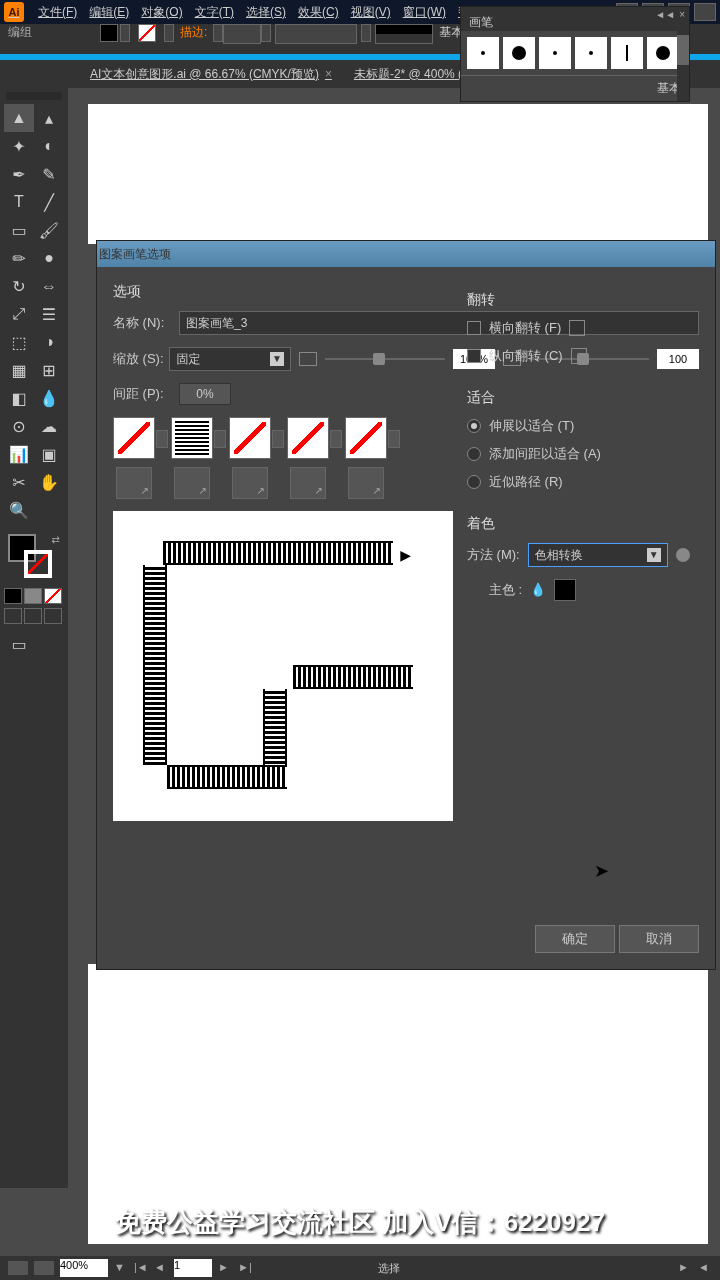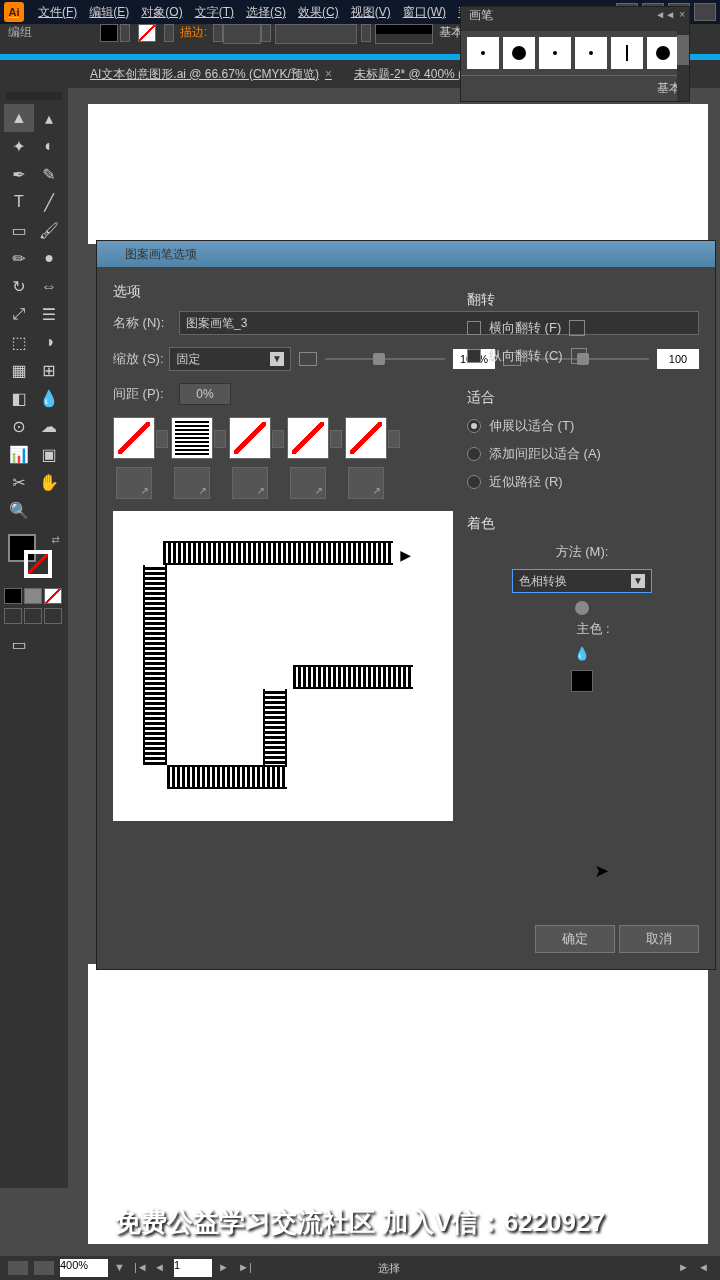--- a/index.html
+++ b/index.html
@@ -37,34 +37,34 @@
 .fill-box { position: absolute; left: 4px; top: 2px; width: 28px; height: 28px; background: #000; border: 2px solid #888; }
 .stroke-box { position: absolute; left: 20px; top: 18px; width: 28px; height: 28px; border: 4px solid #fff; background: linear-gradient(135deg, transparent 45%, red 45%, red 55%, transparent 55%); }
 .swap-arrow { position: absolute; right: 4px; top: 2px; color: #aaa; font-size: 10px; }
 .mini-swatches { display: flex; margin-top: 4px; }
 .mini-swatch { width: 20px; height: 16px; border: 1px solid #666; margin-right: 2px; }
 
 .canvas-area { position: absolute; left: 68px; top: 104px; right: 0; bottom: 30px; background: #4a4a4a; }
 .artboard { position: absolute; left: 20px; top: 0; width: 620px; height: 140px; background: #fff; }
 
 .brushes-panel { position: absolute; right: 30px; top: 6px; width: 230px; background: #3a3a3a; border: 1px solid #222; z-index: 5; }
-.brushes-header { background: #333; height: 24px; display: flex; align-items: flex-start; padding: 0 8px; color: #ccc; font-size: 12px; position: relative; }
+.brushes-header { background: #333; height: 24px; display: flex; align-items: flex-end; padding: 0 8px; color: #ccc; font-size: 12px; position: relative; }
 .brushes-header-close { position: absolute; right: 4px; top: 2px; display: flex; gap: 4px; }
 .brushes-header-close span { cursor: pointer; font-size: 10px; color: #aaa; }
 .brushes-grid { display: flex; padding: 6px; gap: 4px; background: #444; }
 .brush-cell { width: 32px; height: 32px; background: #fff; display: flex; align-items: center; justify-content: center; }
 .brush-dot-sm { width: 4px; height: 4px; background: #000; border-radius: 50%; }
 .brush-dot-lg { width: 14px; height: 14px; background: #000; border-radius: 50%; }
 .brush-line { width: 2px; height: 16px; background: #000; }
 .brushes-footer { background: #444; padding: 4px 8px; text-align: right; color: #ccc; font-size: 12px; border-top: 1px solid #666; }
 .brushes-scroll { position: absolute; right: 0; top: 24px; width: 12px; bottom: 0; background: #333; }
 .brushes-thumb { background: #666; height: 30px; margin-top: 4px; }
 
 .dialog { position: absolute; left: 96px; top: 240px; width: 620px; height: 730px; background: #444; border: 1px solid #222; z-index: 10; }
-.dialog-title { background: linear-gradient(#6a9bc0, #5083a8); height: 26px; display: flex; align-items: center; padding: 0 28px; color: #333; font-size: 12px; }
+.dialog-title { background: linear-gradient(#6a9bc0, #5083a8); height: 26px; display: flex; align-items: center; padding: 0 2px; color: #333; font-size: 12px; }
 .dialog-body { padding: 16px; color: #ccc; font-size: 13px; }
 .section-title { color: #ddd; margin-bottom: 10px; font-size: 14px; }
 .field-row { display: flex; align-items: center; margin-bottom: 12px; }
 .field-label { width: 66px; }
 .text-input { flex: 1; height: 24px; background: #333; border: 1px solid #666; color: #ccc; padding: 0 6px; font-size: 12px; }
 .select-box { width: 140px; height: 24px; background: #333; border: 1px solid #666; color: #ccc; padding: 0 6px; display: flex; align-items: center; justify-content: space-between; font-size: 12px; }
 .select-box.highlighted { border: 1px solid #4a9eff; }
 .select-arrow { background: #ccc; color: #333; width: 14px; height: 14px; text-align: center; font-size: 10px; line-height: 14px;}
 .slider-row { display: flex; align-items: center; gap: 8px; margin-left: 8px; }
 .slider-icon { width: 18px; height: 14px; border: 1px solid #888; }
@@ -87,21 +87,21 @@
 .greek-v { width: 24px; background: repeating-linear-gradient(0deg, #000 0 3px, #fff 3px 5px, #000 5px 8px, #fff 8px 10px); border-left: 2px solid #000; border-right: 2px solid #000; }
 .preview-arrow { position: absolute; color: #000; font-size: 14px; }
 
 .right-col { position: absolute; left: 370px; top: 50px; width: 230px; }
 .group-title { color: #ddd; font-size: 14px; margin-bottom: 10px; }
 .checkbox-row, .radio-row { display: flex; align-items: center; margin-bottom: 10px; font-size: 13px; }
 .checkbox { width: 14px; height: 14px; border: 1px solid #888; background: #333; margin-right: 8px; }
 .radio { width: 14px; height: 14px; border: 1px solid #888; border-radius: 50%; background: #333; margin-right: 8px; position: relative; }
 .radio.checked::after { content: ""; position: absolute; inset: 3px; border-radius: 50%; background: #ccc; }
 .flip-icon { width: 16px; height: 16px; margin-left: 8px; border: 1px solid #888; }
-.method-row { display: flex; align-items: center; gap: 8px; margin-bottom: 5px; flex-direction: column; }
+.method-row { display: flex; align-items: center; gap: 8px; margin-bottom: 12px; }
 .color-chip { width: 22px; height: 22px; background: #000; border: 1px solid #666; }
 .eyedrop { width: 16px; height: 16px; color: #aaa; }
 .tip-icon { width: 14px; height: 14px; background: #888; border-radius: 50%; }
 
 .dialog-buttons { position: absolute; bottom: 16px; right: 16px; display: flex; gap: 4px; }
 .btn { width: 80px; height: 28px; background: #555; border: 1px solid #777; color: #ccc; font-size: 13px; cursor: pointer; }
 
 .statusbar { position: absolute; bottom: 0; left: 0; right: 0; height: 24px; background: #333; display: flex; align-items: center; padding: 0 8px; color: #ccc; font-size: 11px; gap: 6px; }
 .zoom-input { width: 48px; height: 18px; background: #fff; color: #000; text-align: left; font-size: 11px; }
 .nav-btn { width: 14px; height: 14px; color: #aaa; }

